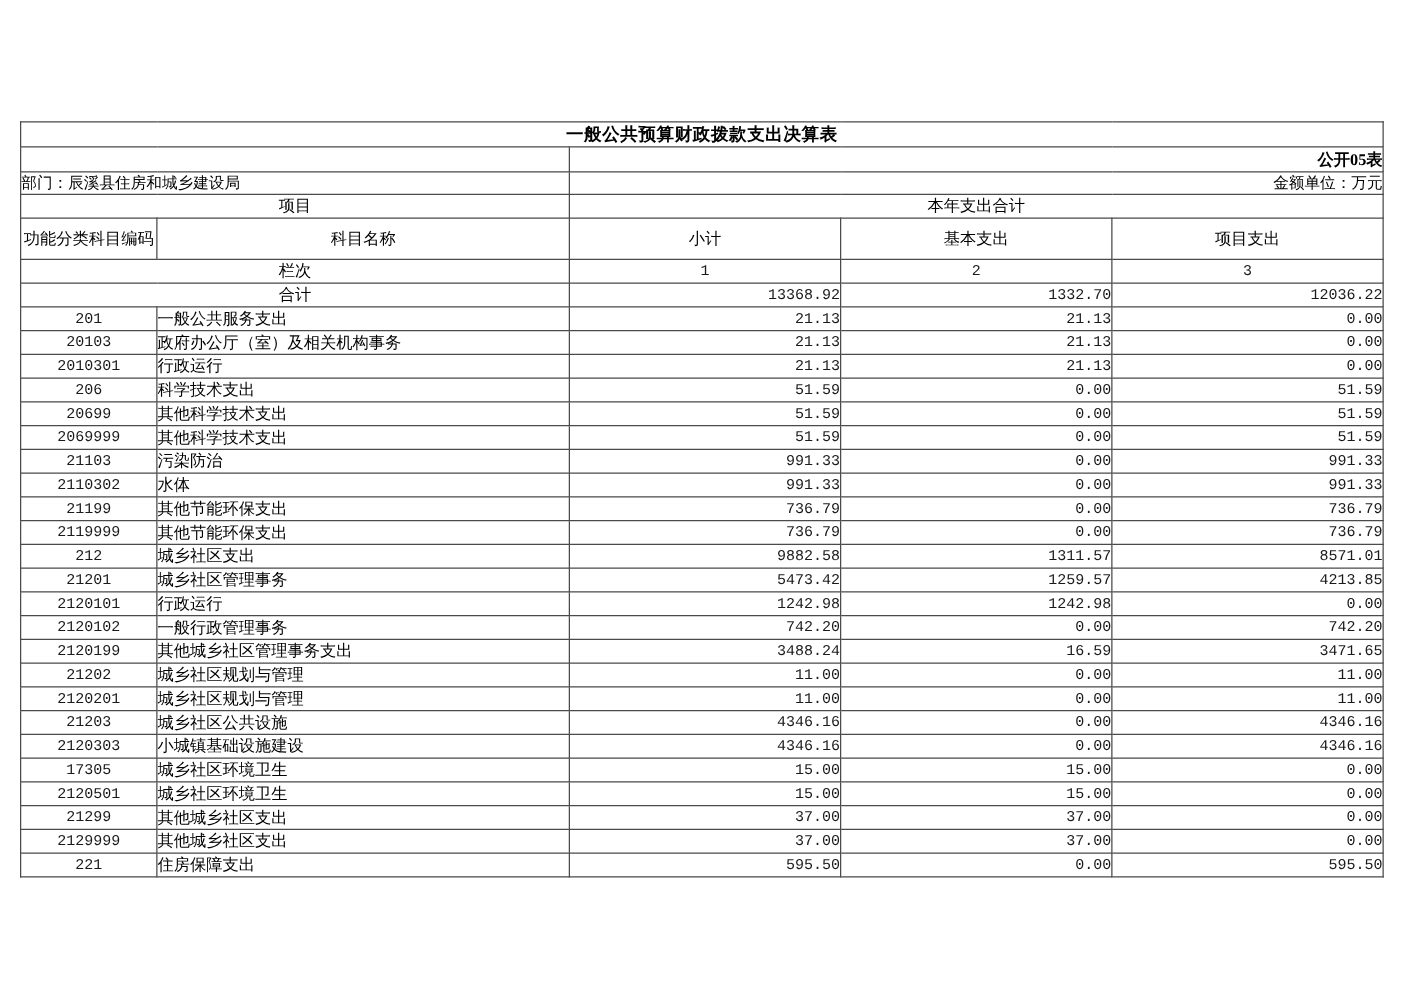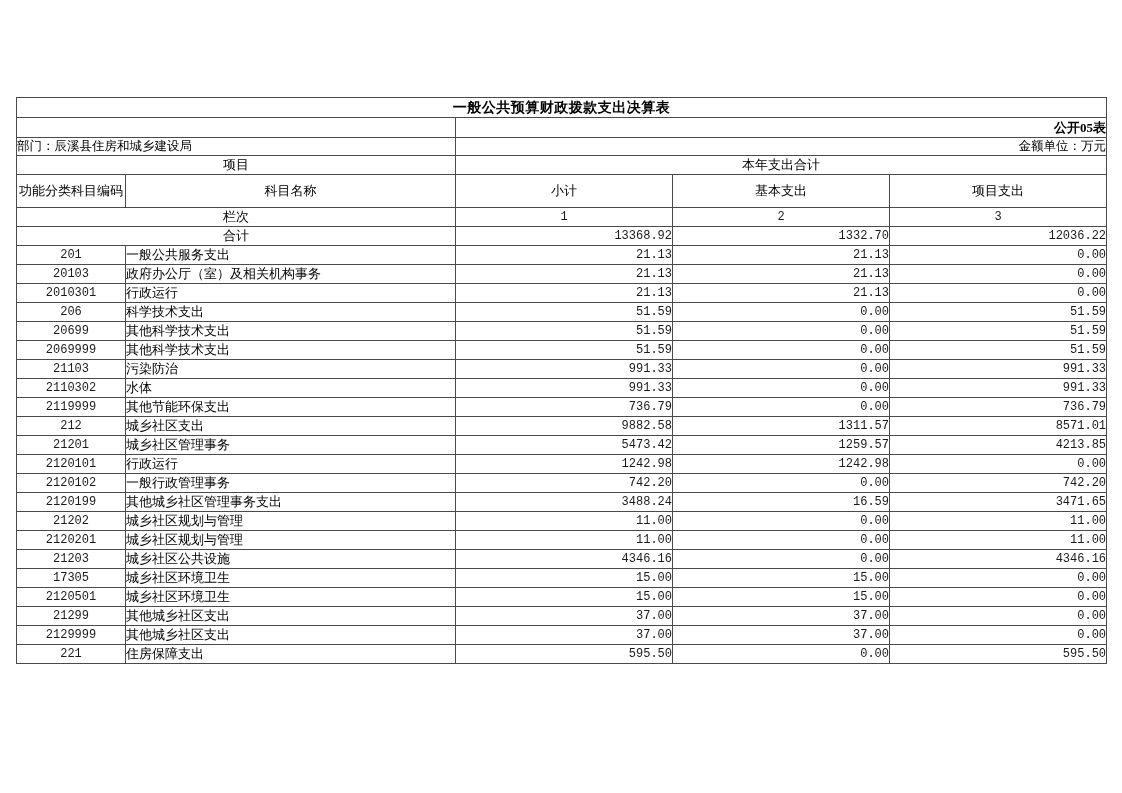--- a/index.html
+++ b/index.html
@@ -189,20 +189,27 @@
           <td class="num">991.33</td>
         </tr>
         <tr class="r-data">
           <td class="code">2110302</td>
           <td class="name">水体</td>
           <td class="num">991.33</td>
           <td class="num">0.00</td>
           <td class="num">991.33</td>
         </tr>
         <tr class="r-data">
+          <td class="code">21199</td>
+          <td class="name">其他节能环保支出</td>
+          <td class="num">736.79</td>
+          <td class="num">0.00</td>
+          <td class="num">736.79</td>
+        </tr>
+        <tr class="r-data">
           <td class="code">2119999</td>
           <td class="name">其他节能环保支出</td>
           <td class="num">736.79</td>
           <td class="num">0.00</td>
           <td class="num">736.79</td>
         </tr>
         <tr class="r-data">
           <td class="code">212</td>
           <td class="name">城乡社区支出</td>
           <td class="num">9882.58</td>
@@ -252,20 +259,27 @@
           <td class="num">11.00</td>
         </tr>
         <tr class="r-data">
           <td class="code">21203</td>
           <td class="name">城乡社区公共设施</td>
           <td class="num">4346.16</td>
           <td class="num">0.00</td>
           <td class="num">4346.16</td>
         </tr>
         <tr class="r-data">
+          <td class="code">2120303</td>
+          <td class="name">小城镇基础设施建设</td>
+          <td class="num">4346.16</td>
+          <td class="num">0.00</td>
+          <td class="num">4346.16</td>
+        </tr>
+        <tr class="r-data">
           <td class="code">17305</td>
           <td class="name">城乡社区环境卫生</td>
           <td class="num">15.00</td>
           <td class="num">15.00</td>
           <td class="num">0.00</td>
         </tr>
         <tr class="r-data">
           <td class="code">2120501</td>
           <td class="name">城乡社区环境卫生</td>
           <td class="num">15.00</td>

